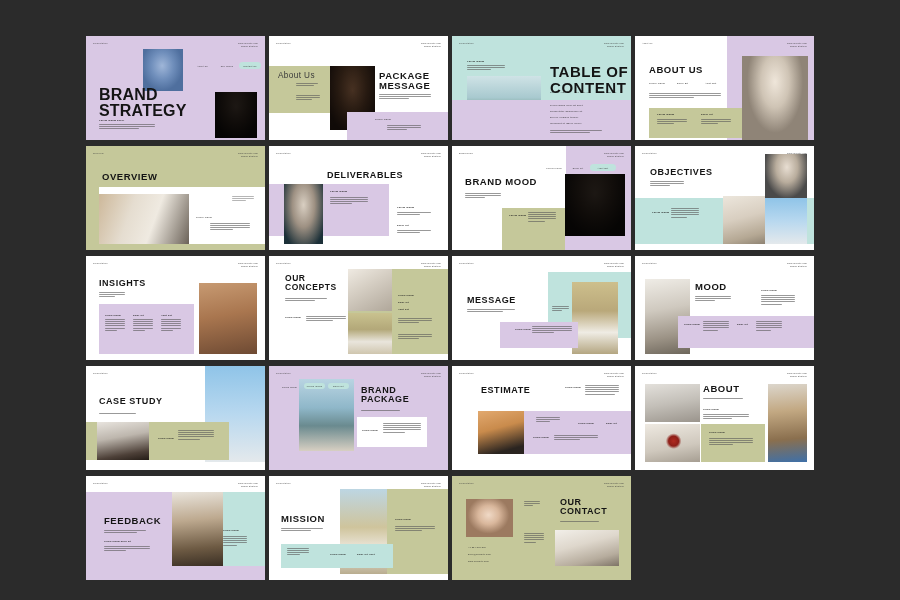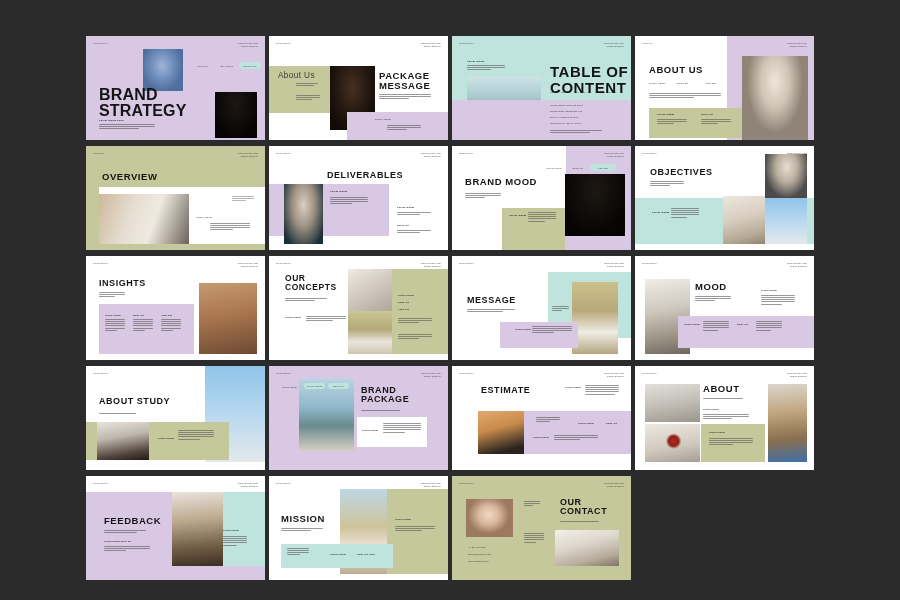--- a/index.html
+++ b/index.html
@@ -568,21 +568,21 @@
     </div>
   </div>
 
   <div class="slide bg-white">
     <div class="hdr-l">Presentation</div>
     <div class="hdr-r">
       <div>www.yoursite.com</div>
       <div>Brand Strategy</div>
     </div>
     <div class="photo ph-blue-sky" style="left:119px;top:0px;width:62px;height:96px;"></div>
-    <div class="h-title" style="left:13px;top:31px;font-size:9px;">ABOUT STUDY</div>
+    <div class="h-title" style="left:13px;top:31px;font-size:9px;">CASE STUDY</div>
     <div class="para tiny" style="left:13px;top:47px;width:40px;">
       <i style="width:92%"></i>
     </div>
     <div class="blk bg-olive" style="left:0px;top:56px;width:143px;height:38px;"></div>
     <div class="photo ph-brunette-arch" style="left:11px;top:56px;width:52px;height:38px;"></div>
     <div class="lbl" style="left:72px;top:71px;font-size:2.1px;">Lorem Ipsum</div>
     <div class="para tiny" style="left:92px;top:64px;width:36px;">
       <i></i>
         <i></i>
         <i></i>

